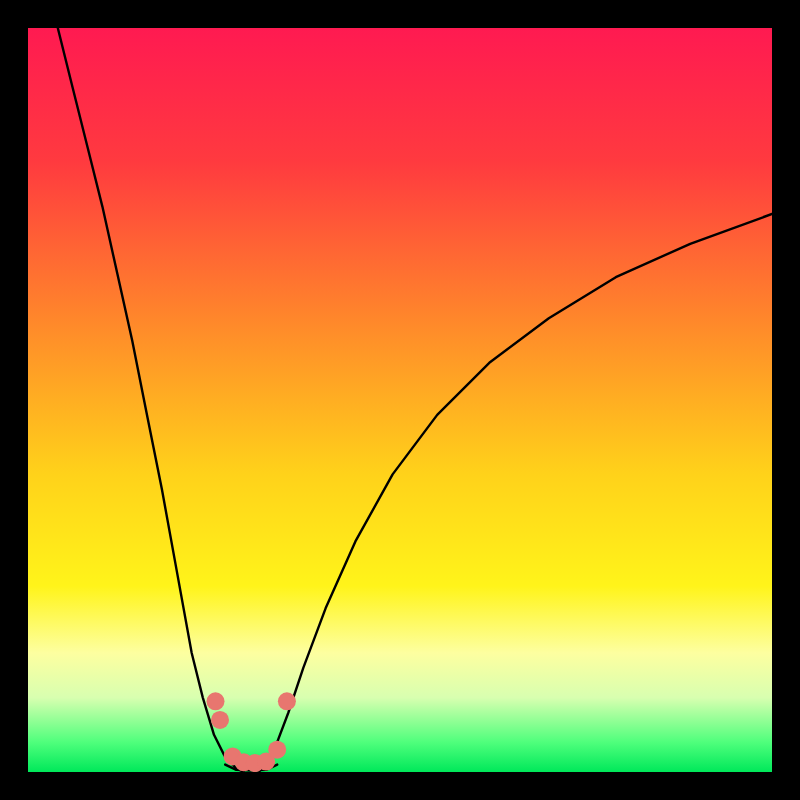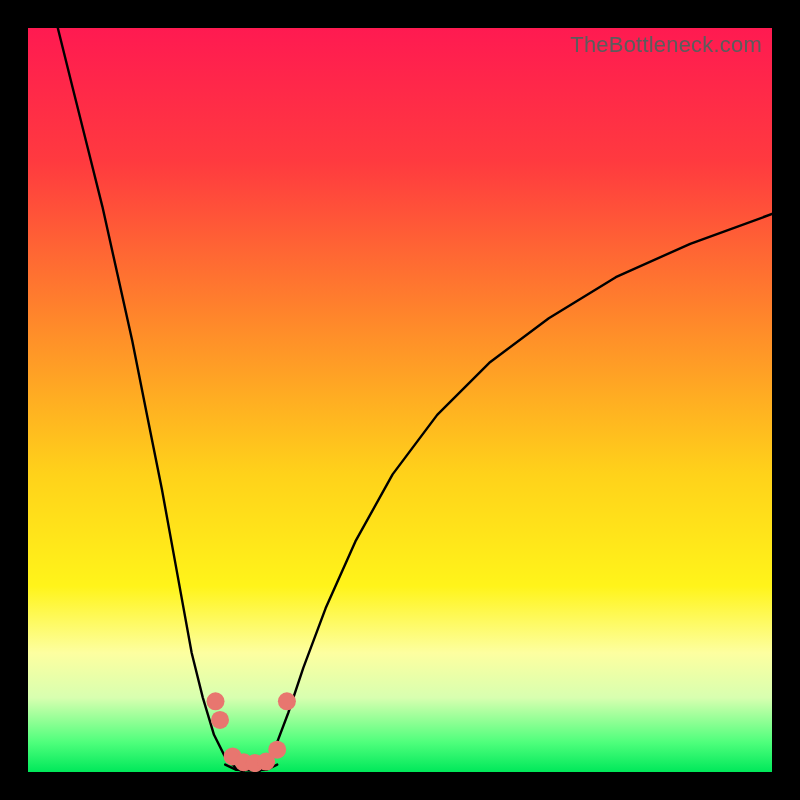--- a/index.html
+++ b/index.html
@@ -67,21 +67,20 @@
             <stop offset="75%" stop-color="#fff41a"></stop>
             <stop offset="84%" stop-color="#fdffa0"></stop>
             <stop offset="90%" stop-color="#d8ffb0"></stop>
             <stop offset="96%" stop-color="#4fff7c"></stop>
             <stop offset="100%" stop-color="#00e85a"></stop>
           </linearGradient>
       </defs>
       <rect x="0" y="0" width="744" height="744" fill="url(#bg-grad)"></rect>
     </svg>
 
-    <div class="watermark">TheBottleneck.com</div>
 
     <svg class="curve" viewBox="0 0 744 744" preserveAspectRatio="none">
       <g id="series-group">
           <path d="M29.8 0.0 L44.6 59.5 L59.5 119.0 L74.4 178.6 L89.3 245.5 L104.2 312.5 L119.0 386.9 L133.9 461.3 L148.8 543.1 L163.7 625.0 L174.8 669.6 L186.0 706.8 L197.2 729.1 L208.3 740.3 L215.8 744.0" fill="none" stroke="#000000" stroke-width="2.4" stroke-linecap="round" stroke-linejoin="round"></path>
           <path d="M230.6 744.0 L238.1 736.6 L249.2 714.2 L260.4 684.5 L275.3 639.8 L297.6 580.3 L327.4 513.4 L364.6 446.4 L409.2 386.9 L461.3 334.8 L520.8 290.2 L587.8 249.2 L662.2 215.8 L744.0 186.0" fill="none" stroke="#000000" stroke-width="2.4" stroke-linecap="round" stroke-linejoin="round"></path>
           <path d="M197.2 736.6 L208.3 741.8 L223.2 742.5 L238.1 741.8 L249.2 736.6" fill="none" stroke="#000000" stroke-width="2.4" stroke-linecap="round" stroke-linejoin="round"></path>
         </g>
       <g id="marker-group">
           <circle cx="187.5" cy="673.3" r="9" fill="#e8766f"></circle>
           <circle cx="192.0" cy="691.9" r="9" fill="#e8766f"></circle>

